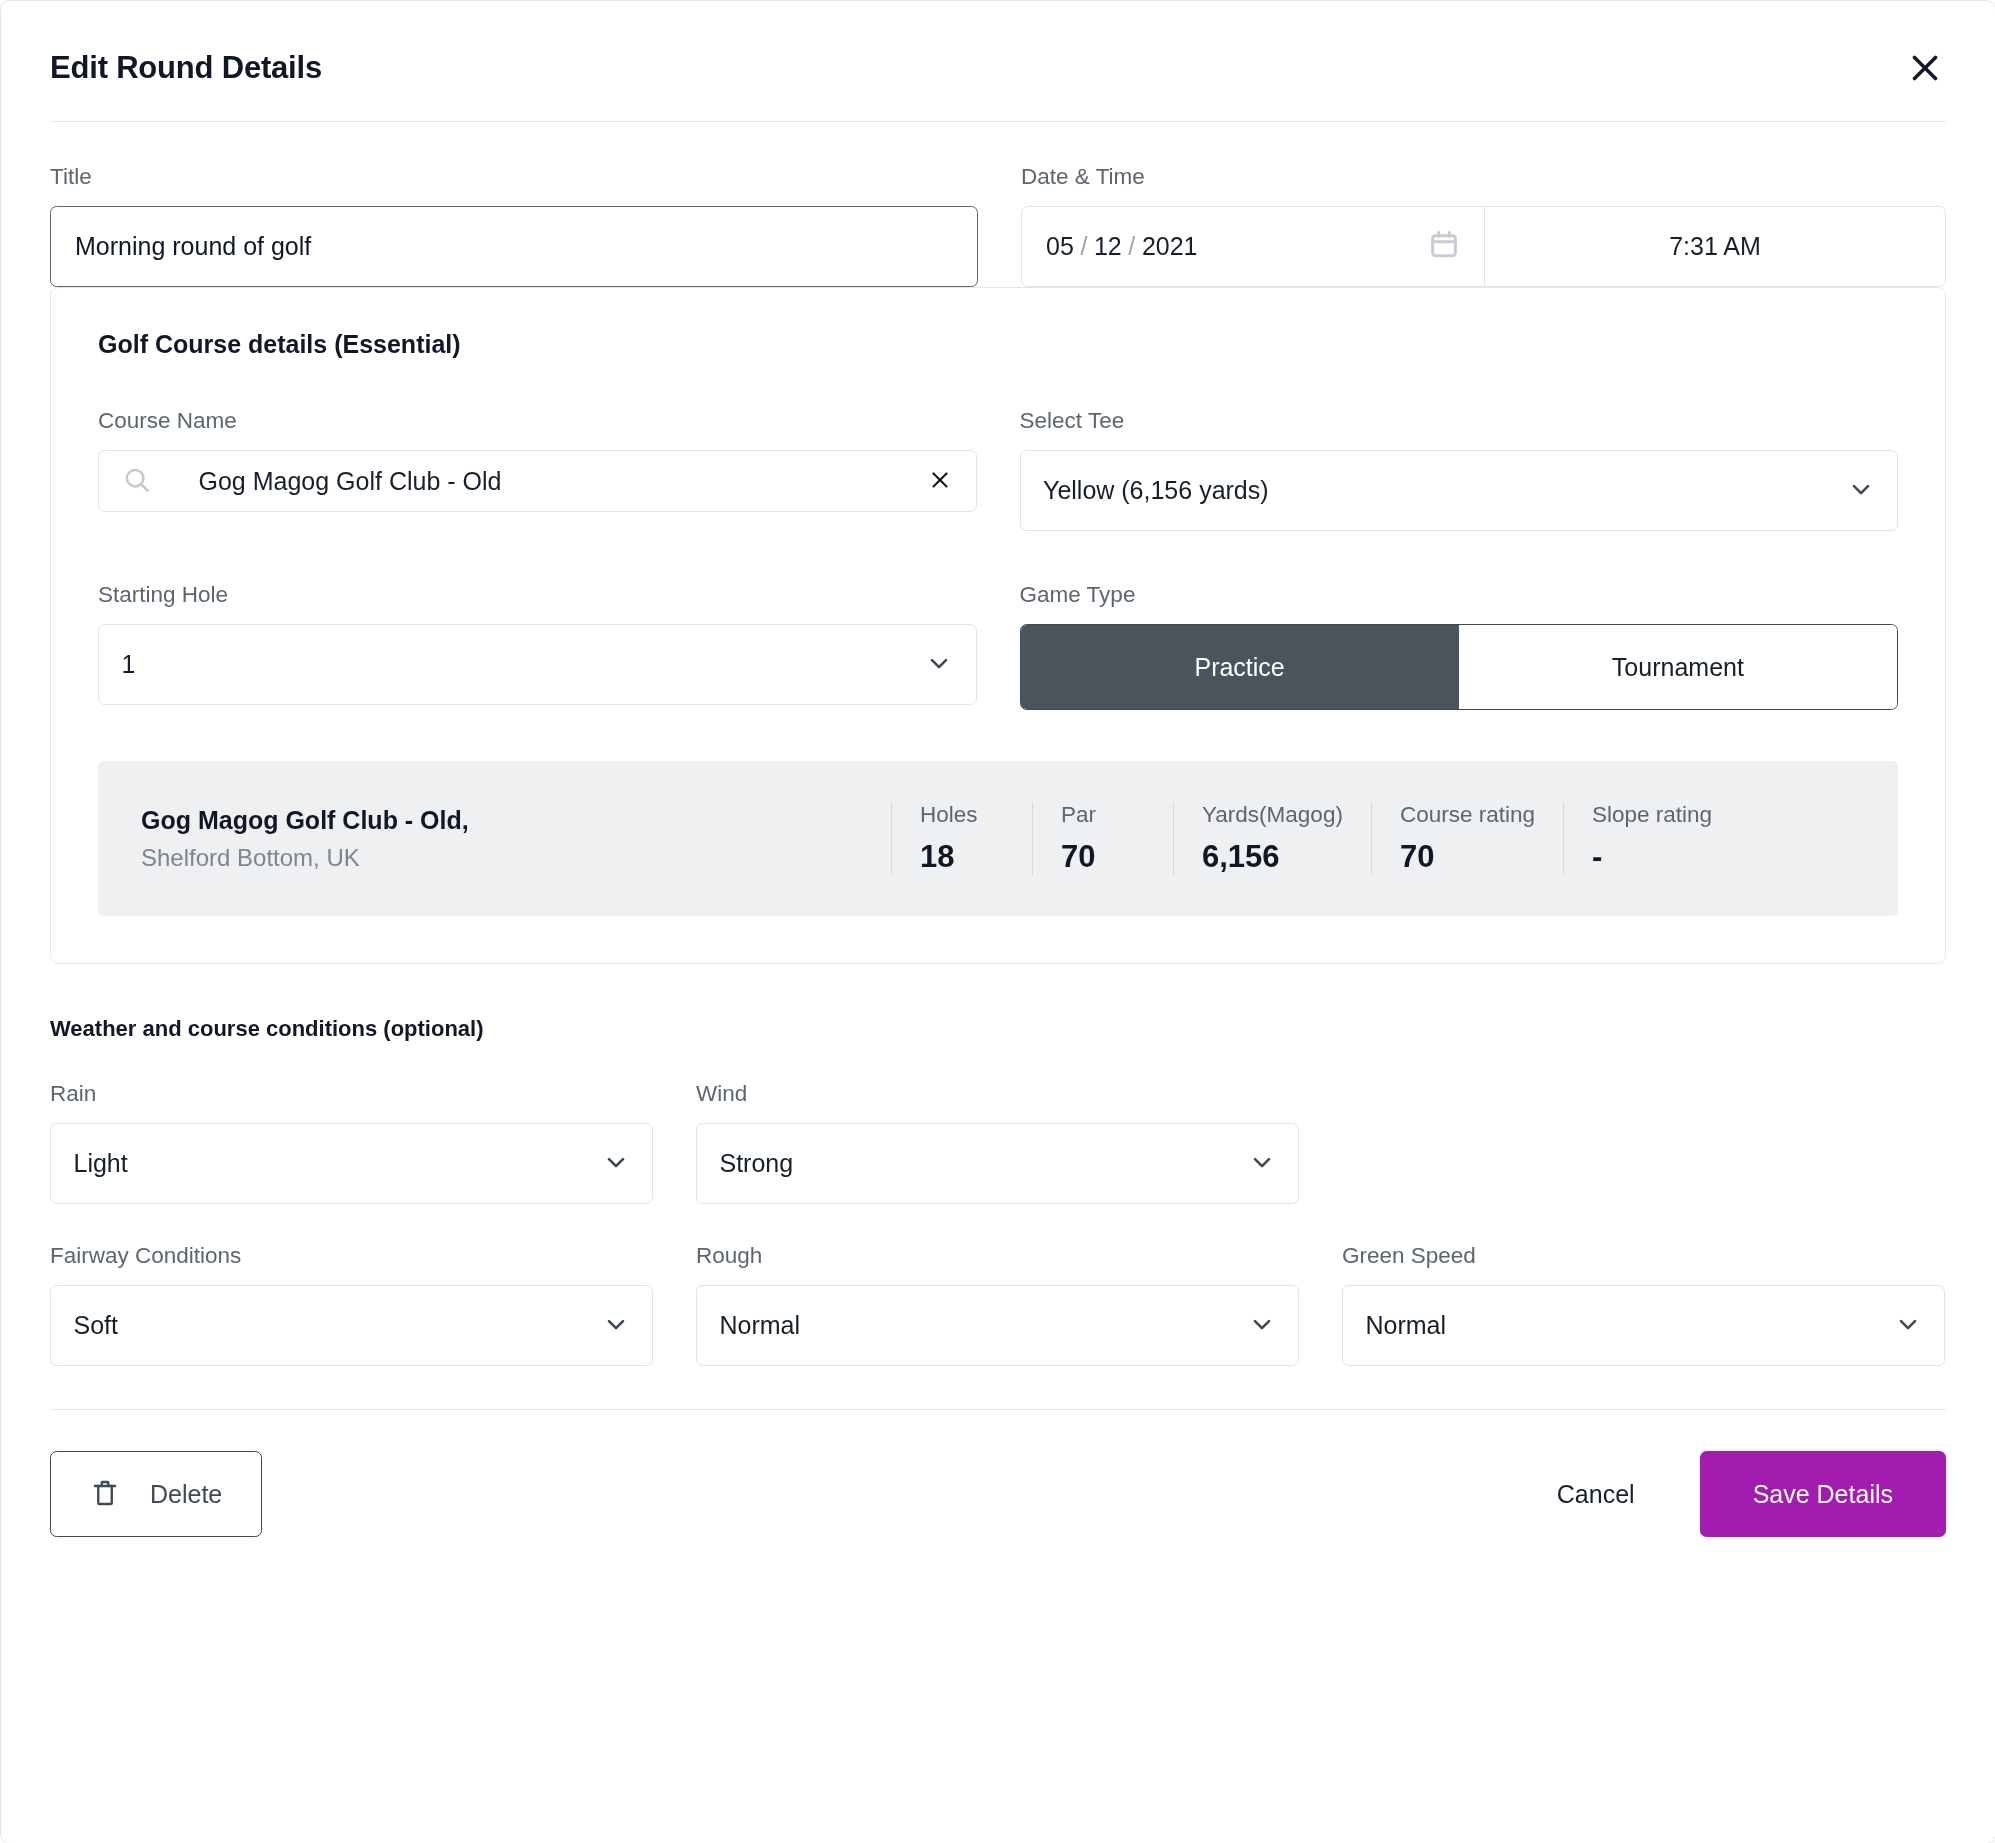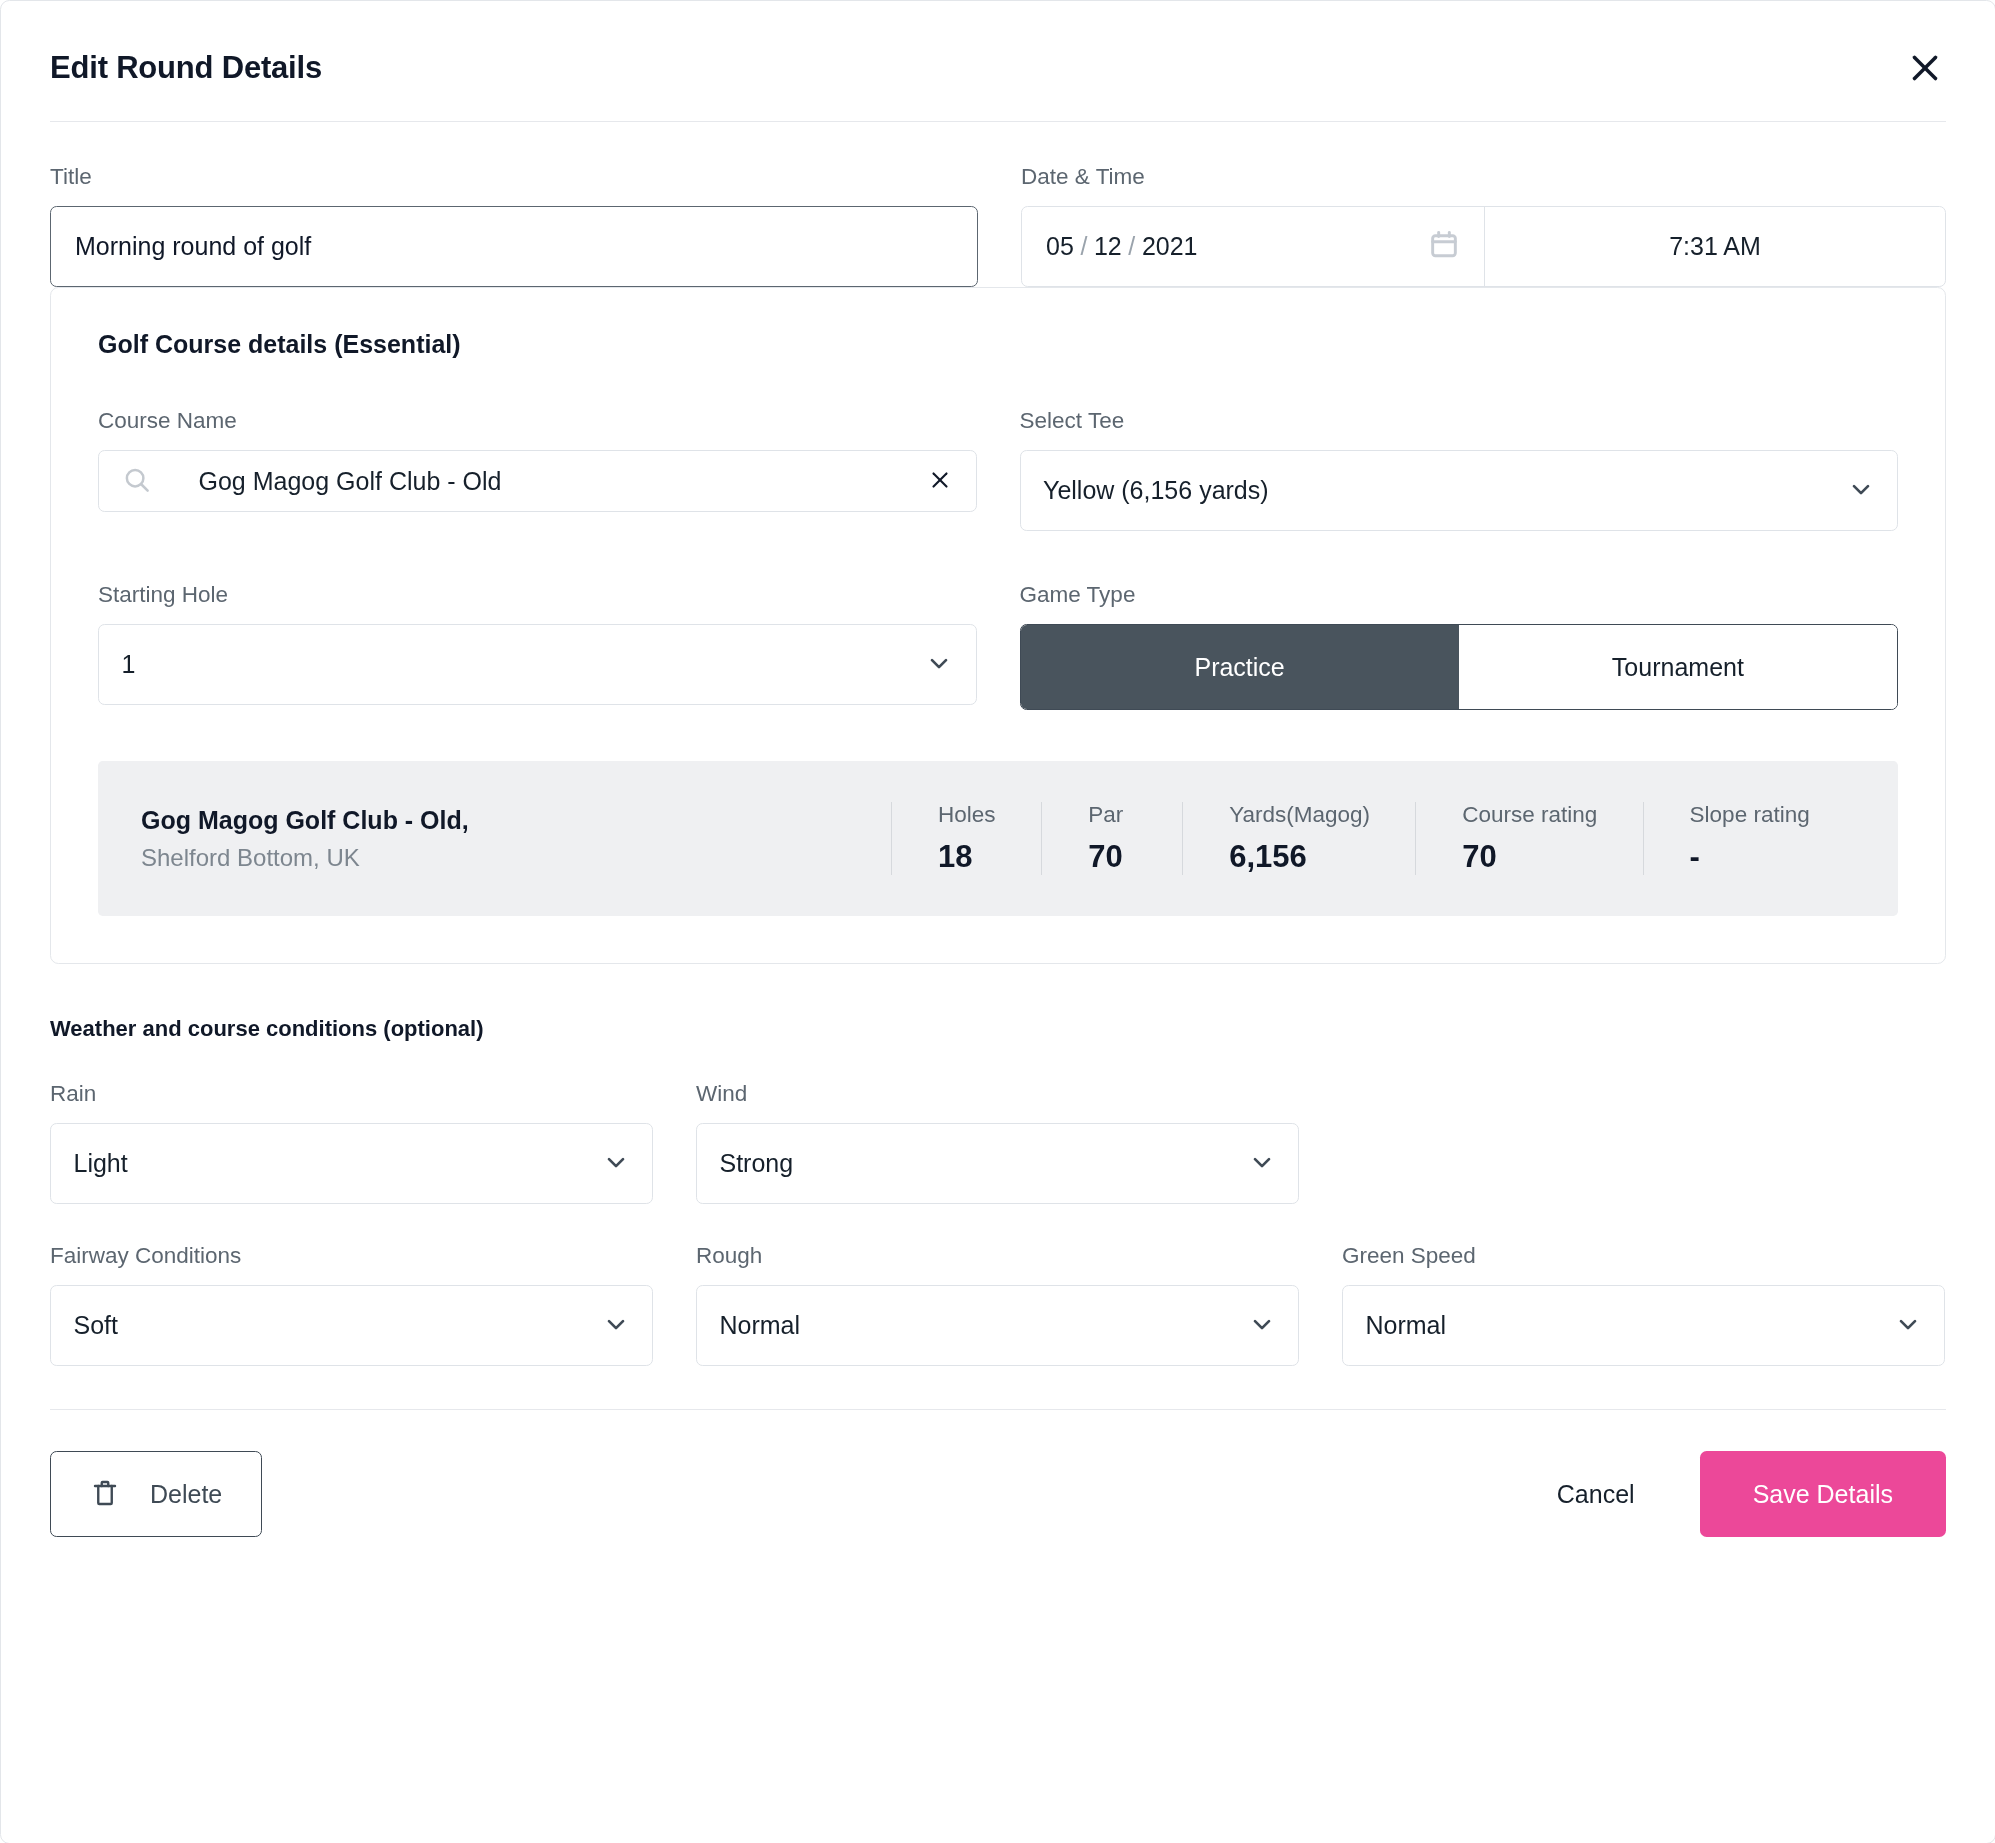--- a/index.html
+++ b/index.html
@@ -210,21 +210,21 @@
     font-size: 25px;
     font-weight: bold;
     color: #101828;
     margin-bottom: 9.4px;
   }
   .info-course-loc {
     font-size: 24px;
     color: #7d868f;
   }
   .stat {
-    padding: 0 46px;
+    padding: 0 28px;
     border-left: 0.9px solid #d6d9dd;
     min-width: 141px;
   }
   .stat-label {
     font-size: 22.5px;
     color: #5c6670;
     margin-bottom: 11.2px;
     white-space: nowrap;
   }
   .stat-value {
@@ -274,21 +274,21 @@
     background: none;
     border: none;
     font-size: 25px;
     color: #16202b;
     padding: 0 37px;
     height: 86px;
     cursor: pointer;
     font-family: "Liberation Sans", sans-serif;
   }
   .save-btn {
-    background: #ec4899;
+    background: #a21caf;
     color: #fff;
     border: none;
     border-radius: 6.6px;
     font-size: 25px;
     height: 86px;
     padding: 0 53px;
     cursor: pointer;
     font-family: "Liberation Sans", sans-serif;
   }
 </style>

